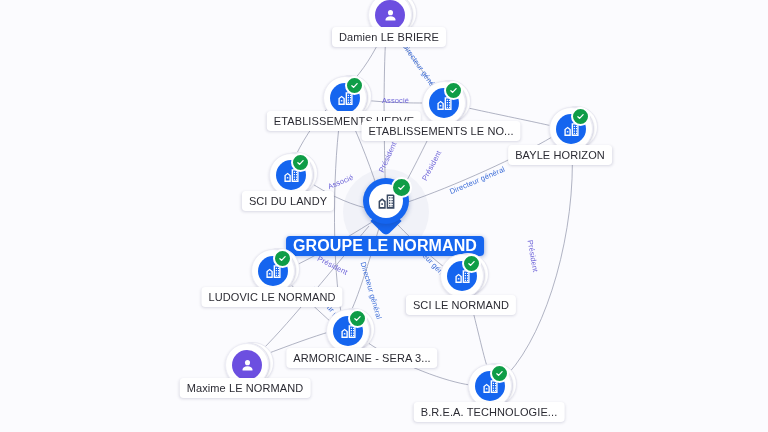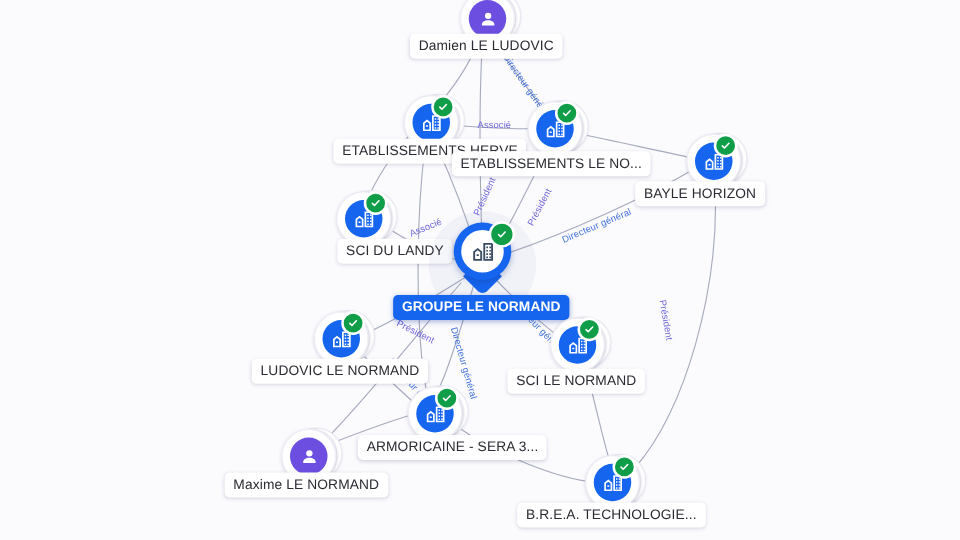--- a/index.html
+++ b/index.html
@@ -145,21 +145,21 @@
     padding: 3px 7px;
     border-radius: 4px;
     white-space: nowrap;
     box-shadow: 0 1px 3px rgba(40,40,90,0.16);
     letter-spacing: 0.1px;
   }
   .label.root {
     background: #1565ef;
     color: #ffffff;
     font-weight: bold;
-    font-size: 11px;
+    font-size: 16px;
     box-shadow: 0 1px 4px rgba(20,60,160,0.35);
   }
 
   
   .edge-label {
     position: absolute;
     font-size: 7.5px;
     color: #6d63d8;
     white-space: nowrap;
     transform-origin: 0 50%;
@@ -218,21 +218,21 @@
           <div class="inner person-inner">
             <span>
               <svg width="17" height="17" viewBox="0 0 24 24">
                 <circle cx="12" cy="8" r="3.6" fill="#ffffff"></circle>
                 <path fill="#ffffff" d="M12 13c-4 0-7 2.2-7 4.7V19h14v-1.3C19 15.2 16 13 12 13z"></path>
               </svg>
             </span>
           </div>
         </div>
       </div>
-      <div class="label" style="left: 389px; top: 27px;">Damien LE LUDOVIC</div>
+      <div class="label" style="left: 389px; top: 27px;">Damien LE BRIERE</div>
       <div class="node" style="left: 344px; top: 97px;">
         <div class="stack s1"></div>
         <div class="stack s2"></div>
         <div class="disc">
           <div class="inner">
             <span>
               <svg width="17" height="17" viewBox="0 0 24 24">
                 <path fill="#ffffff" d="M2 21h9v-9.5L6.5 8 2 11.5V21zm1.9-1.9v-6.6L6.5 10.4l2.6 2.1v6.6H3.9z"></path>
                 <path fill="#ffffff" d="M5.4 14.3h2.2v1.9H5.4z"></path>
                 <path fill="#ffffff" d="M12.2 21h9.8V3h-9.8v18zm1.9-1.9V4.9h6V19.1h-6z"></path>
@@ -306,21 +306,21 @@
               </svg>
             </span>
           </div>
         </div>
         <div class="badge">
           <svg width="9" height="9" viewBox="0 0 24 24">
             <path fill="none" stroke="#ffffff" stroke-width="3.4" stroke-linecap="round" stroke-linejoin="round" d="M5 12.5l4.5 4.5L19 7"></path>
           </svg>
         </div>
       </div>
-      <div class="label" style="left: 288px; top: 191px; margin-left: 28px;">SCI DU LANDY</div>
+      <div class="label" style="left: 288px; top: 191px;">SCI DU LANDY</div>
       <div class="node" style="left: 386px; top: 212px;">
         <div class="pin-halo"></div>
       </div>
       <div class="pin-wrap" style="left: 386px; top: 236px;">
         <div class="pin">
           <div class="pin-tip"></div>
           <div class="pin-body"></div>
           <div class="pin-hole">
             <span class="pin-icon">
               <svg width="19" height="19" viewBox="0 0 24 24">

